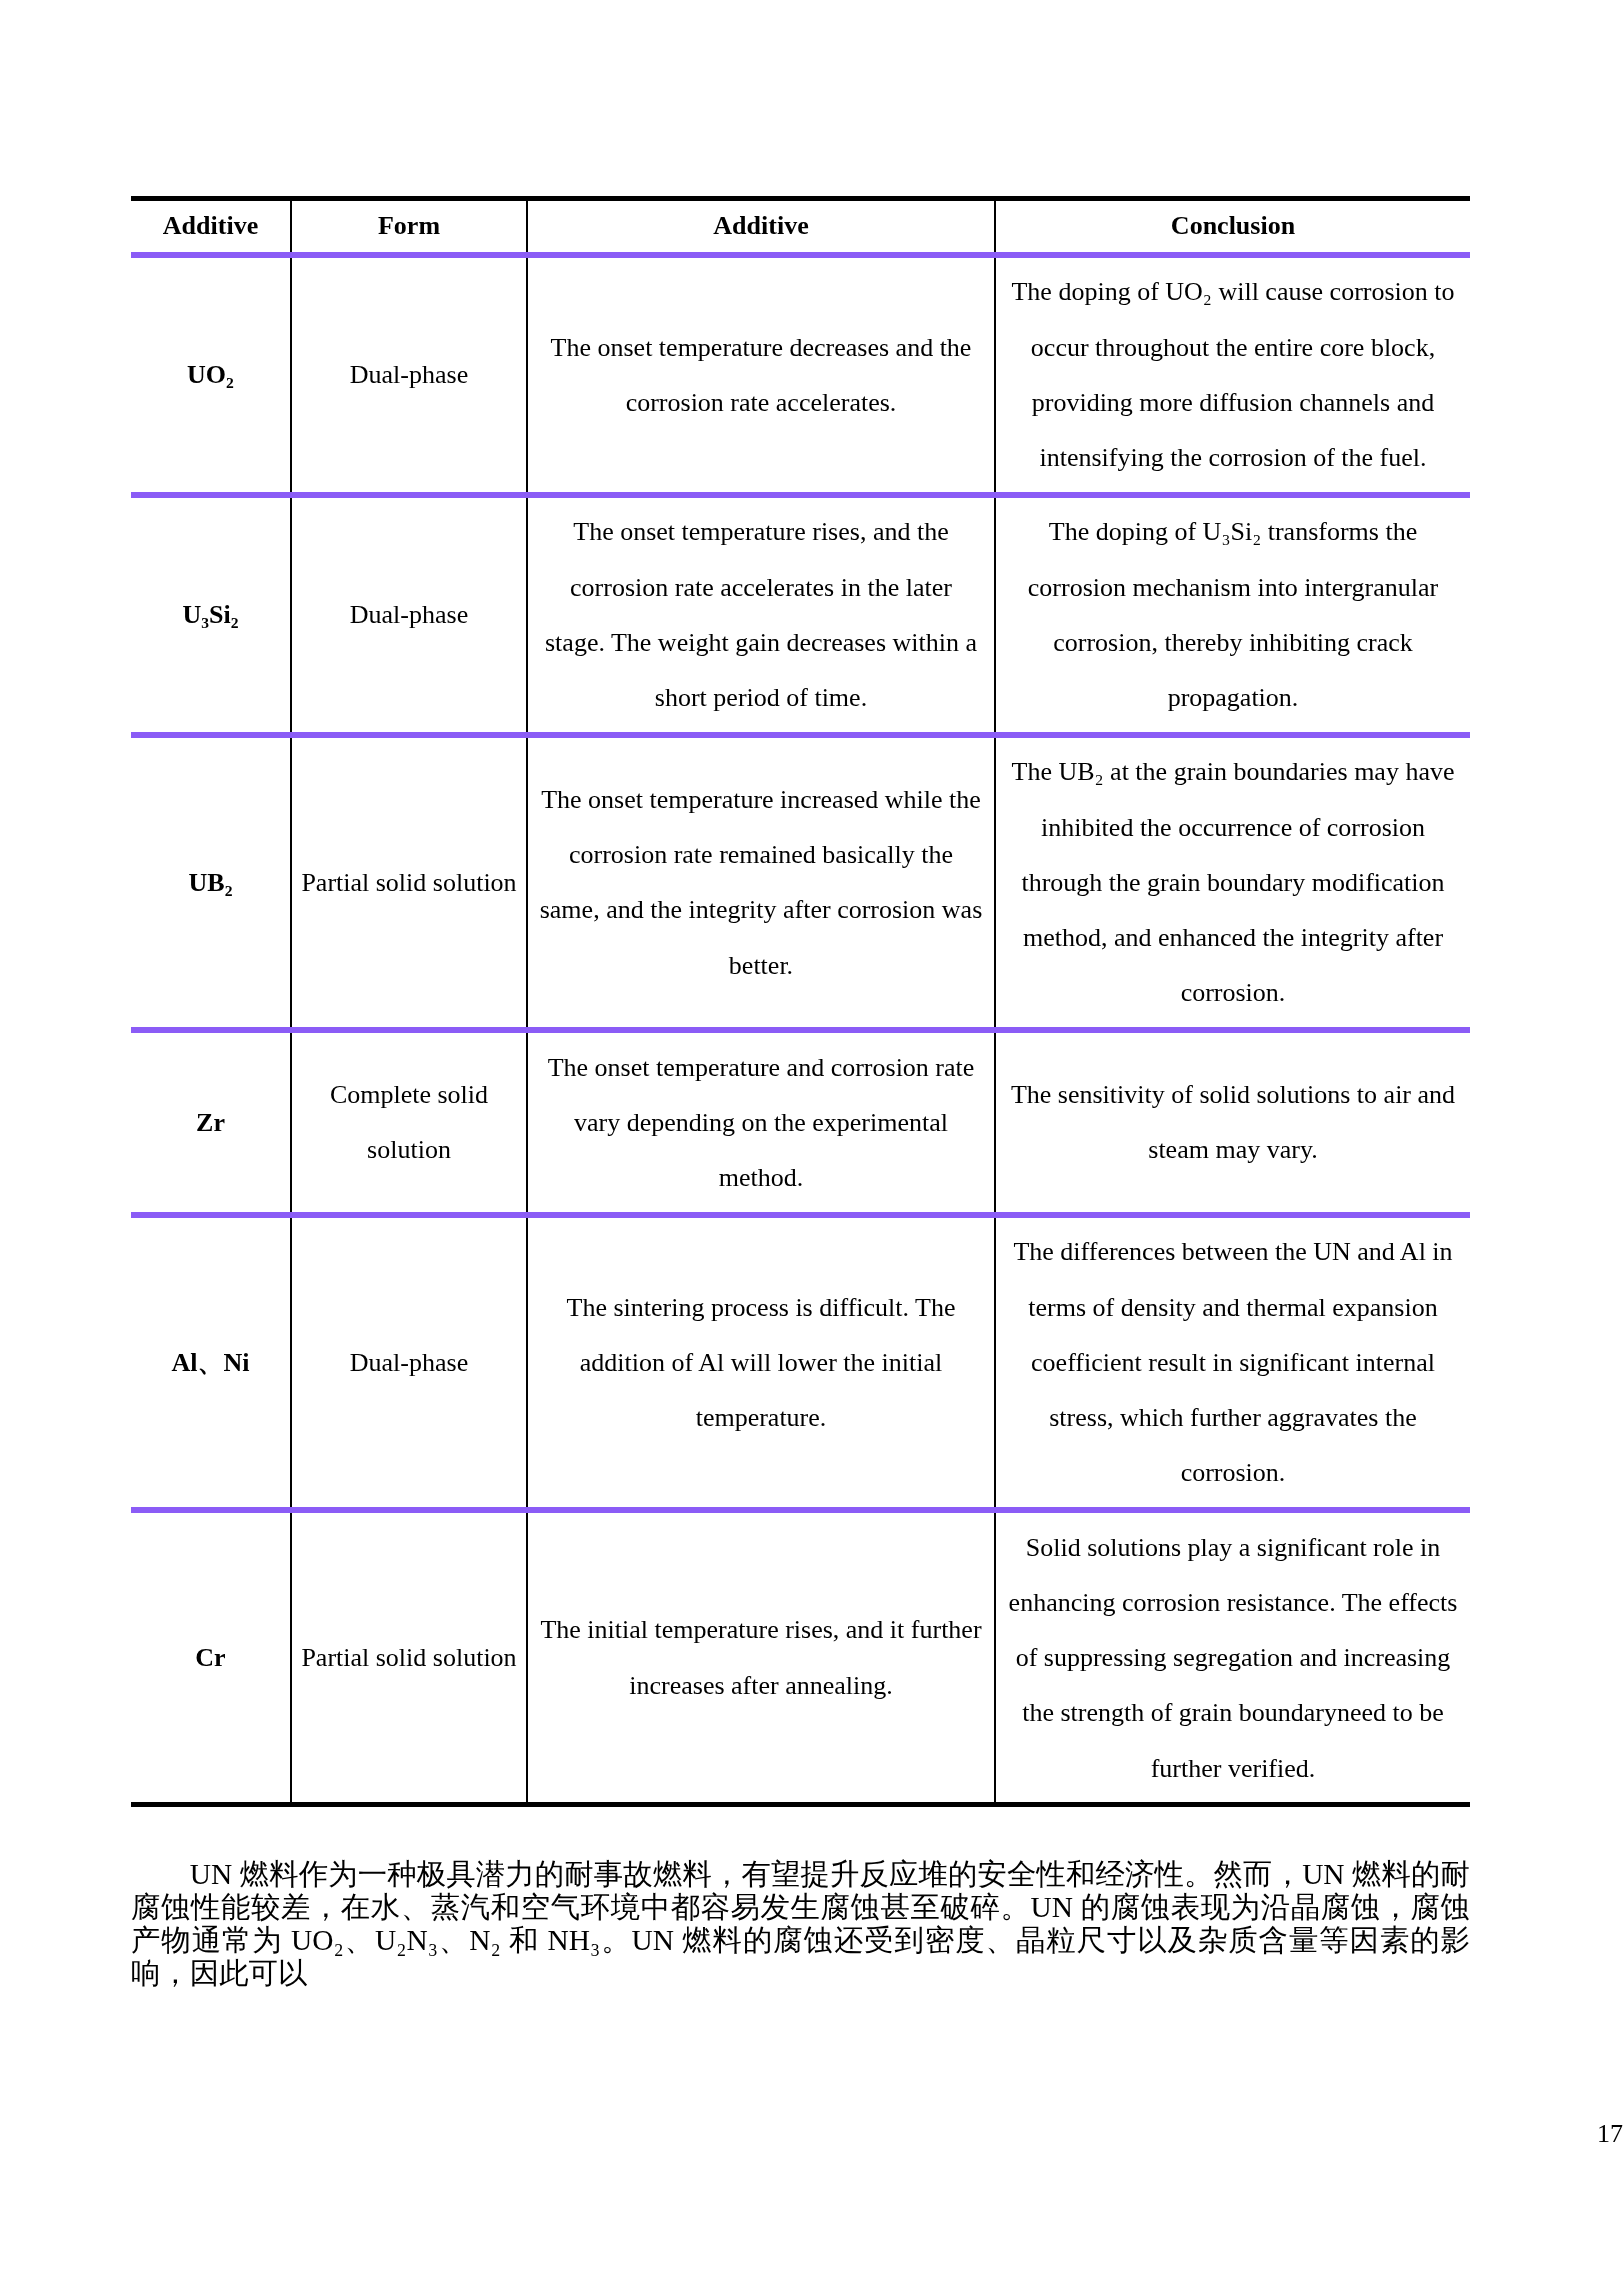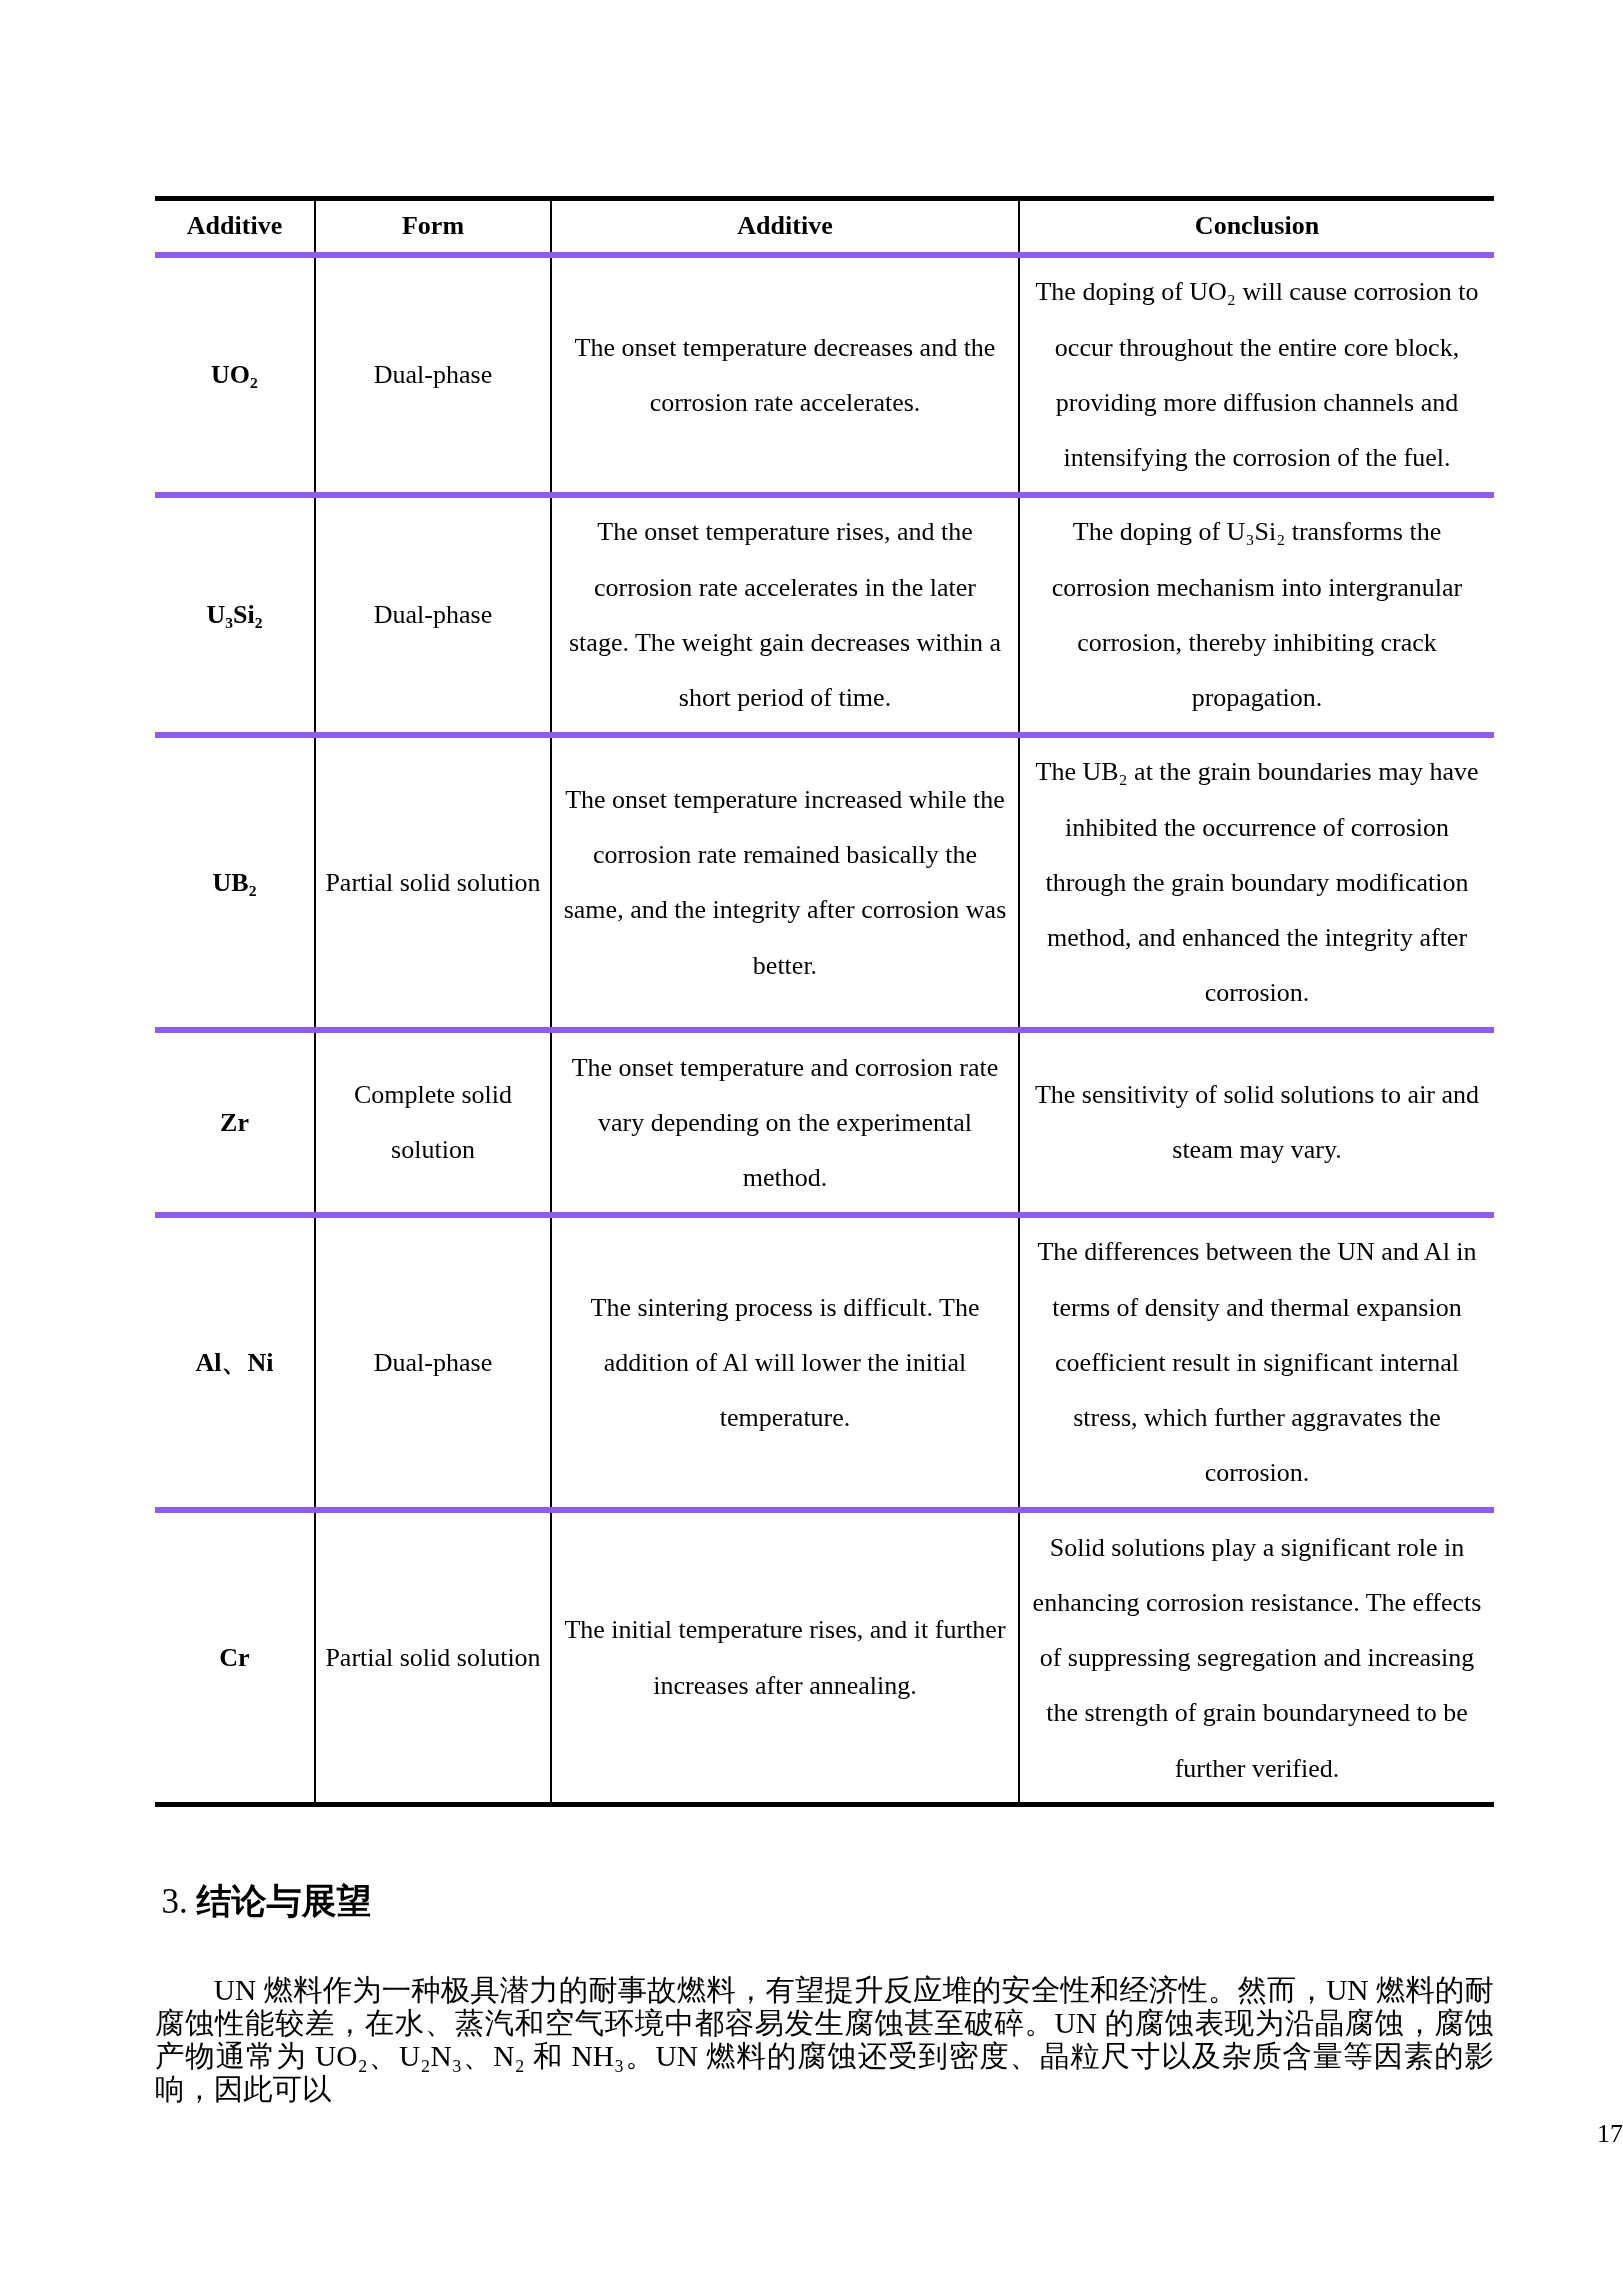--- a/index.html
+++ b/index.html
@@ -9,21 +9,21 @@
   }
   body {
     width: 1623px;
     height: 2295px;
     position: relative;
     color: #000000;
     font-family: "Liberation Serif", "DejaVu Serif", serif;
   }
   .content {
     position: absolute;
-    left: 155px;
+    left: 131px;
     top: 196px;
     width: 1339px;
   }
   table.summary {
     width: 1339px;
     table-layout: fixed;
     border-collapse: collapse;
     border-top: 5.2px solid #000;
     border-bottom: 5.9px solid #000;
   }
@@ -138,24 +138,19 @@
       </tr>
       <tr>
         <td class="additive">Cr</td>
         <td>Partial solid solution</td>
         <td>The initial temperature rises, and it further increases after annealing.</td>
         <td>Solid solutions play a significant role in enhancing corrosion resistance. The effects of suppressing segregation and increasing the strength of grain boundaryneed to be further verified.</td>
       </tr>
     </tbody>
   </table>
 
-  <div class="section-heading">
-    <span class="num">3.</span>
-    <span> </span>
-    <span class="title">结论与展望</span>
-  </div>
 
   <p class="body-paragraph">UN 燃料作为一种极具潜力的耐事故燃料，有望提升反应堆的安全性和经济性。然而，UN 燃料的耐腐蚀性能较差，在水、蒸汽和空气环境中都容易发生腐蚀甚至破碎。UN 的腐蚀表现为沿晶腐蚀，腐蚀产物通常为 UO₂、U₂N₃、N₂ 和 NH₃。UN 燃料的腐蚀还受到密度、晶粒尺寸以及杂质含量等因素的影响，因此可以</p>
 
 </div>
 
 <div class="page-number">17</div>
 
 
 </body></html>

